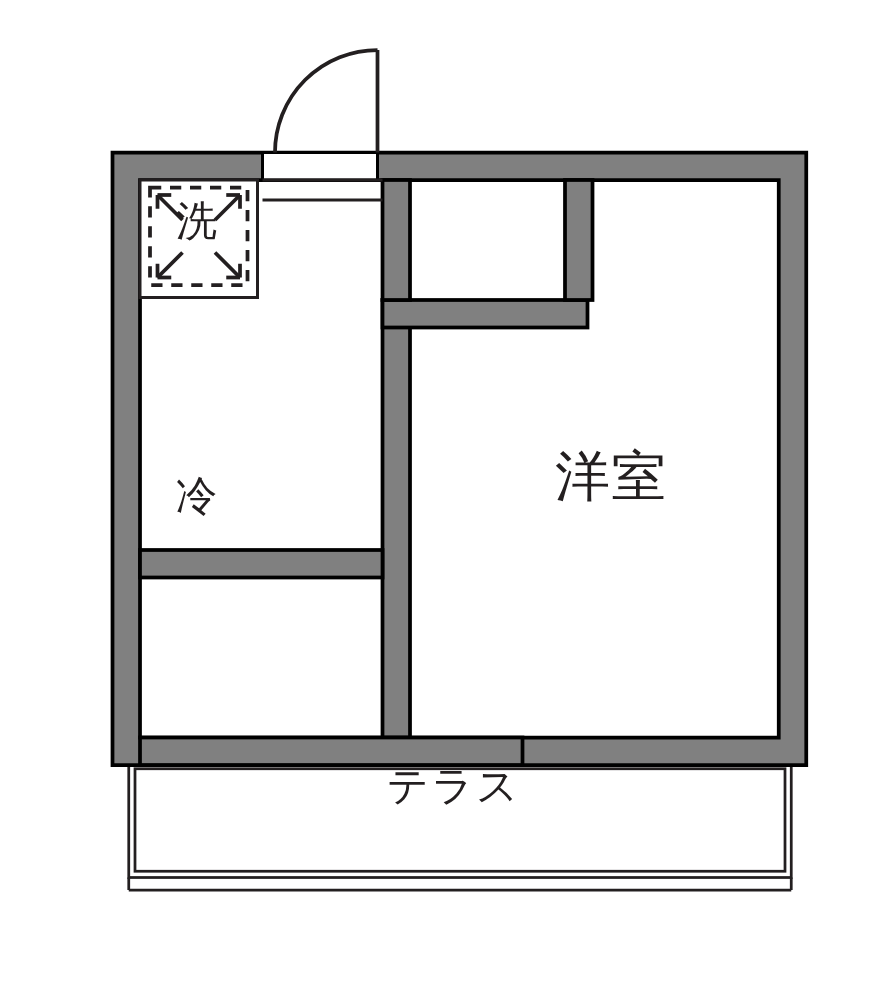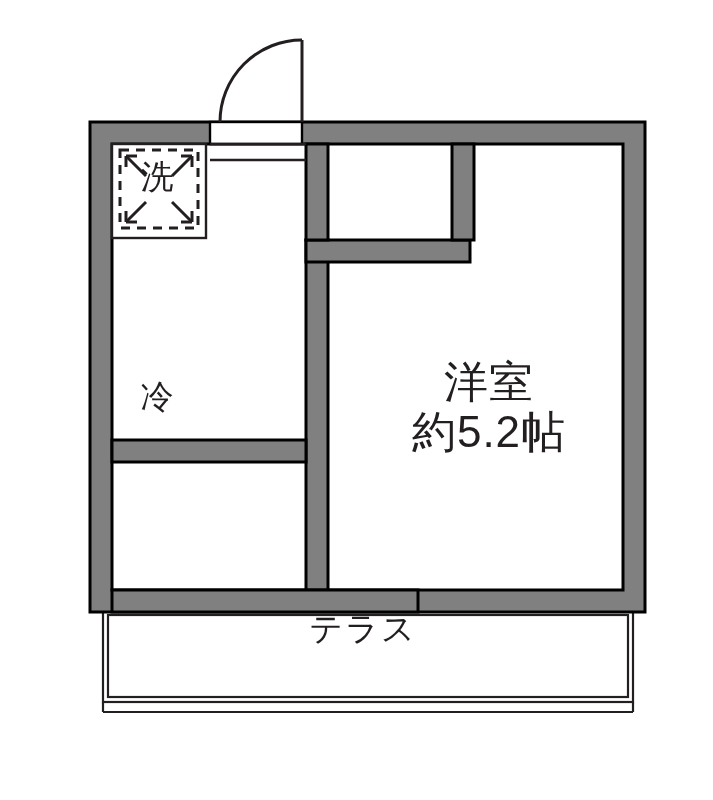--- a/index.html
+++ b/index.html
@@ -230,19 +230,18 @@
     <line x1="418" y1="598" x2="623" y2="598" stroke="#231f20" stroke-width="2.2">
     <line x1="418" y1="605" x2="623" y2="605" stroke="#231f20" stroke-width="2.2">
     <line x1="521" y1="580" x2="521" y2="620" stroke="#231f20" stroke-width="3">
   </line></line></line></rect></g>
 
 
 
 
 <div class="lbl" id="room-label">
   <div>洋室</div>
-  <div>約5.2帖</div>
 </div>
 
 <div class="lbl" id="terrace-label">テラス</div>
 
 
 
 
 </body></html>

